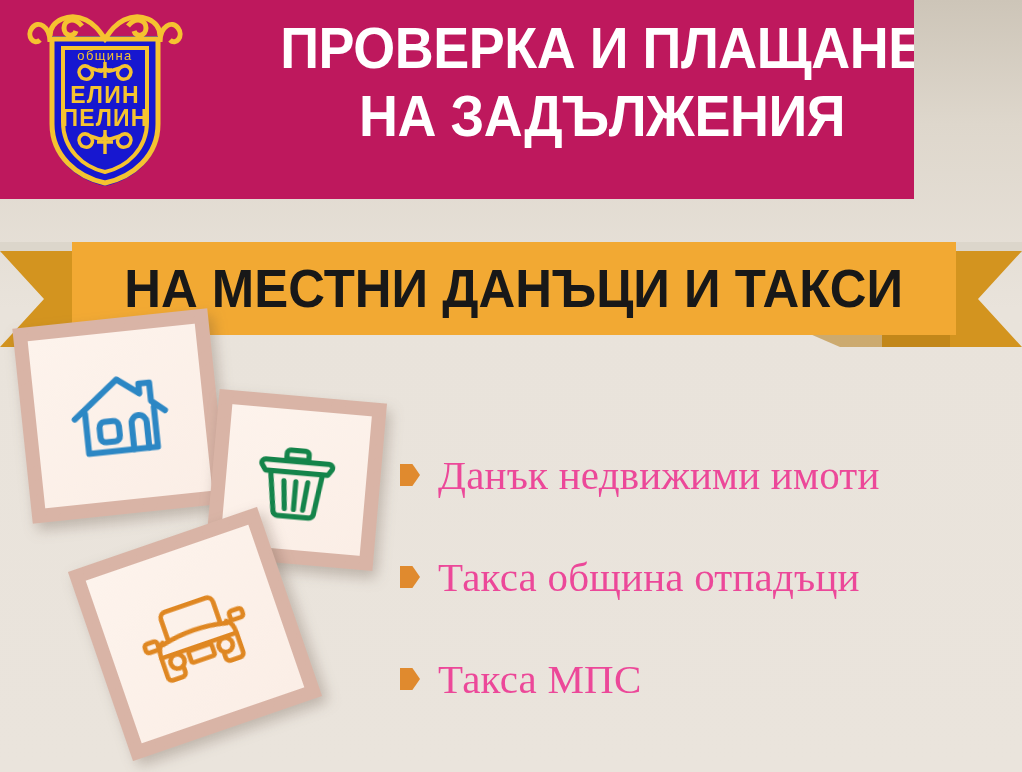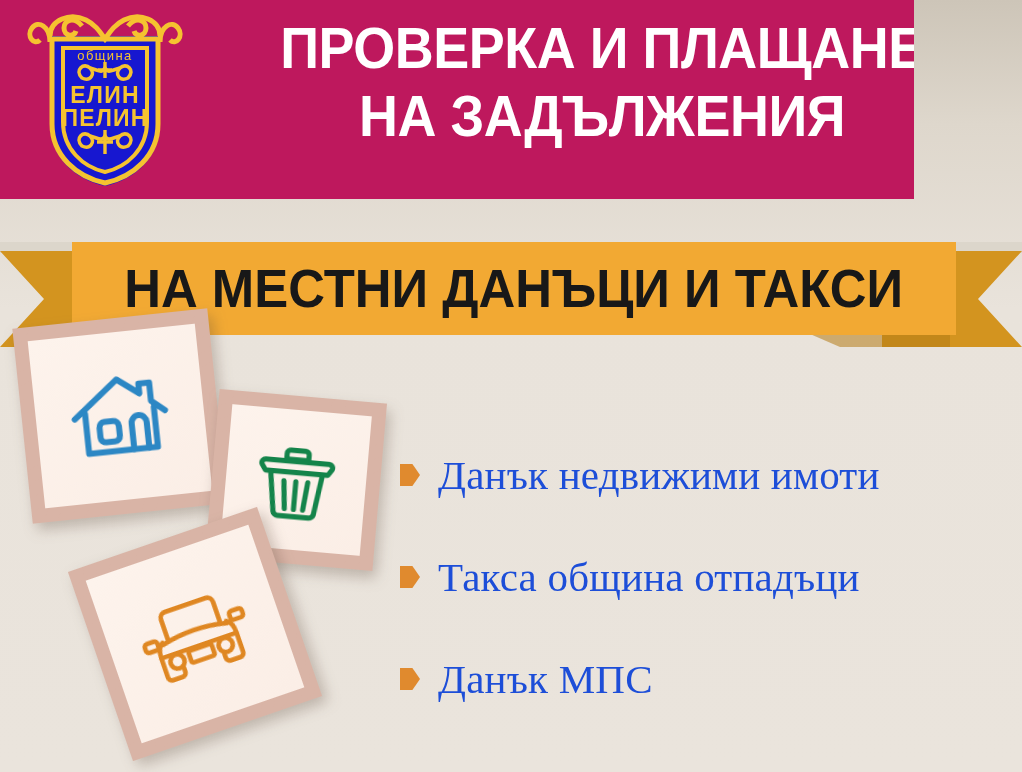--- a/index.html
+++ b/index.html
@@ -139,21 +139,21 @@
   .bullet {
     width: 20px; height: 22px;
     flex: 0 0 auto;
     margin-right: 18px;
     background: #e08a2e;
     clip-path: polygon(0 0, 62% 0, 100% 50%, 62% 100%, 0 100%);
   }
   .list-label {
     font-family: "Liberation Serif", serif;
     font-size: 41px;
-    color: #1d4ed8;
+    color: #ec4899;
     white-space: nowrap;
     letter-spacing: .2px;
   }
 </style>
 </head>
 <body>
 
 <div id="header">
 
   <div id="logo">
@@ -262,15 +262,15 @@
   <div class="list-item">
     <span class="bullet"></span>
     <span class="list-label">Данък недвижими имоти</span>
   </div>
   <div class="list-item">
     <span class="bullet"></span>
     <span class="list-label">Такса община отпадъци</span>
   </div>
   <div class="list-item">
     <span class="bullet"></span>
-    <span class="list-label">Данък МПС</span>
+    <span class="list-label">Такса МПС</span>
   </div>
 </div>
 
 </body></html>

